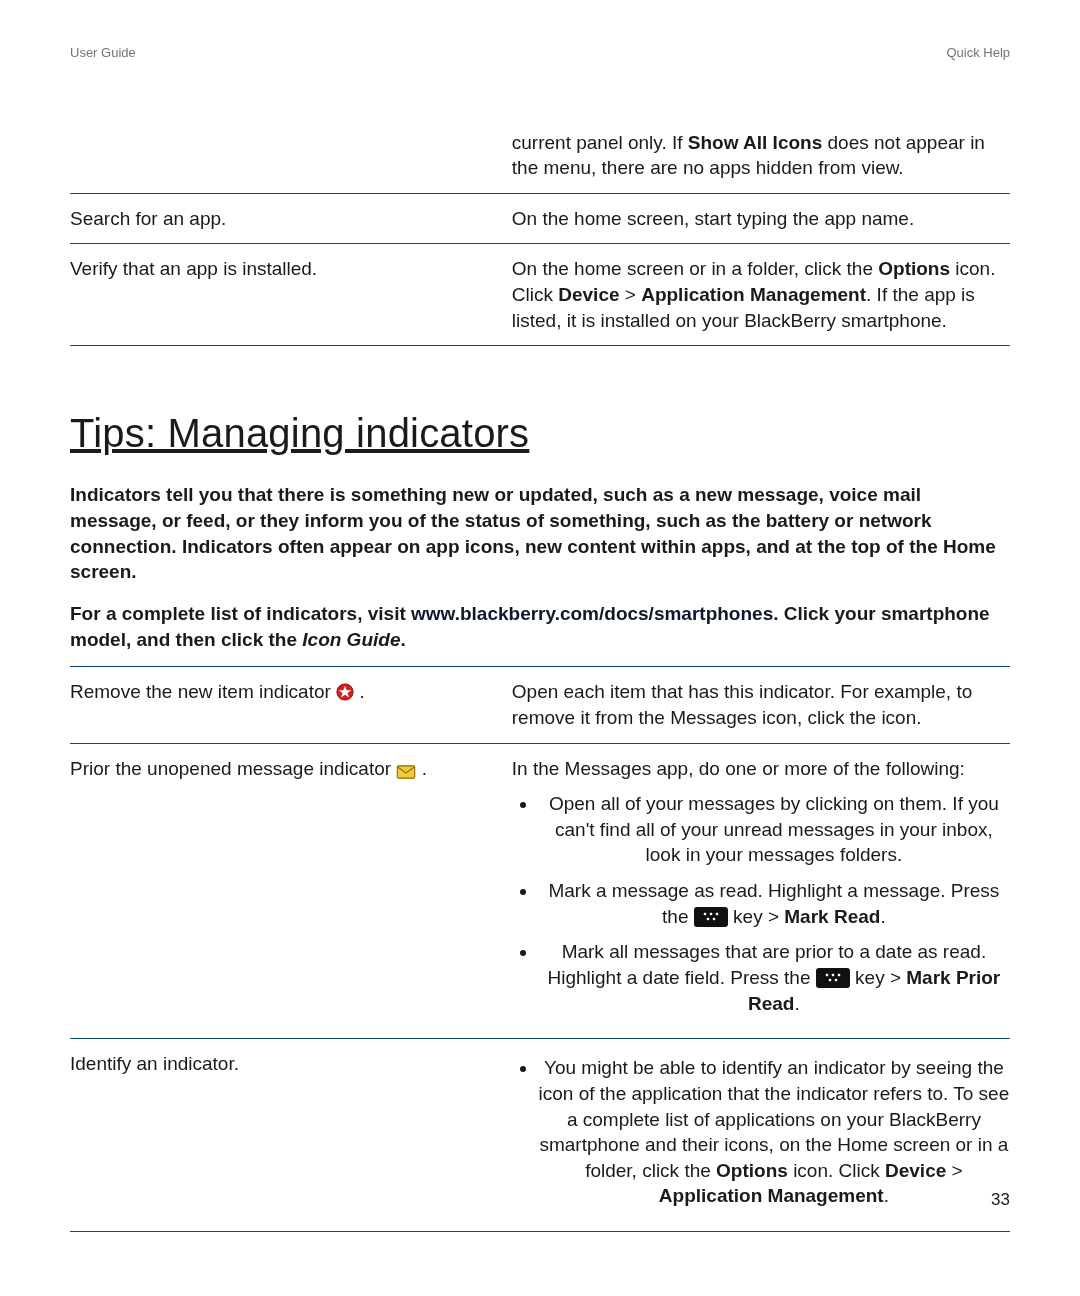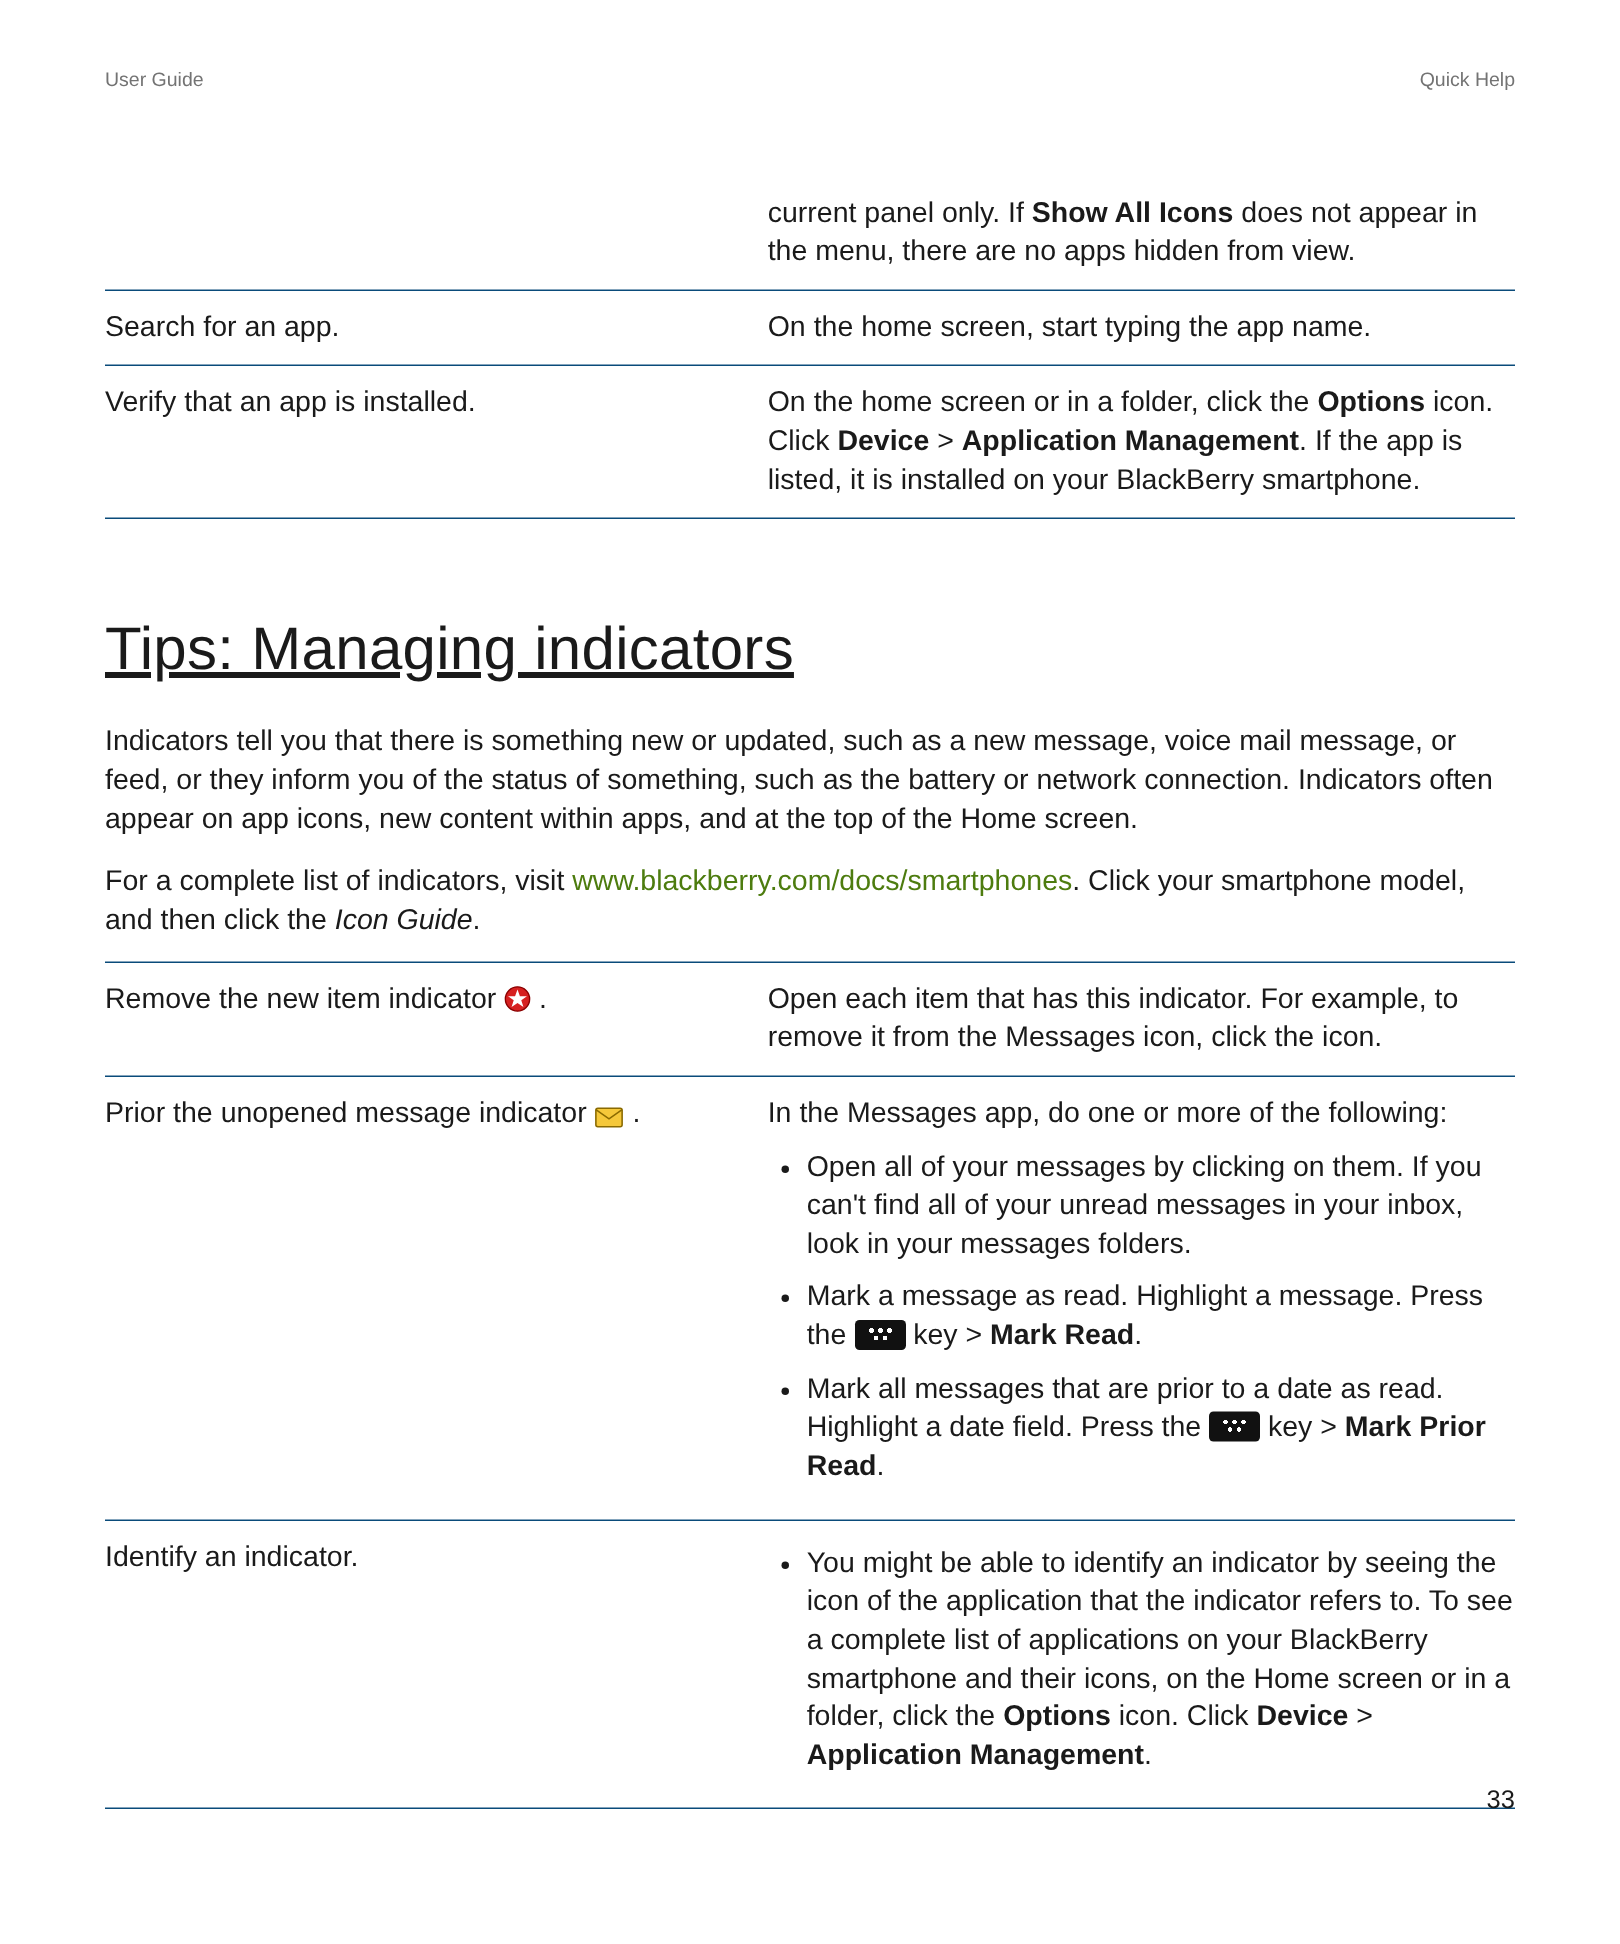--- a/index.html
+++ b/index.html
@@ -39,25 +39,25 @@
   table.t td.right {
     width: 53%;
   }
   h1.sec {
     font-weight: 300;
     font-size: 40px;
     margin: 60px 0 22px 0;
     letter-spacing: 0.2px;
     text-decoration: underline;
   }
-  p.body { margin: 16px 0 14px 0; }
-  a.link { color: #4d7c0f; text-decoration: none; }
+  p.body { margin: 16px 0 14px 0; font-weight: bold; }
+  a.link { color: #0f172a; text-decoration: none; }
   em.italic { font-style: italic; }
   strong { font-weight: 700; }
-  .bullets { margin: 10px 0 0 0; padding-left: 26px; }
+  .bullets { margin: 10px 0 0 0; padding-left: 26px; text-align: center; }
   .bullets li { margin-bottom: 10px; }
   .inline-icon {
     display: inline-block;
     vertical-align: -3px;
   }
   .star-ind {
     width: 18px; height: 18px;
   }
   .env-ind { width: 20px; height: 14px; vertical-align: -1px; }
   .bbkey {

